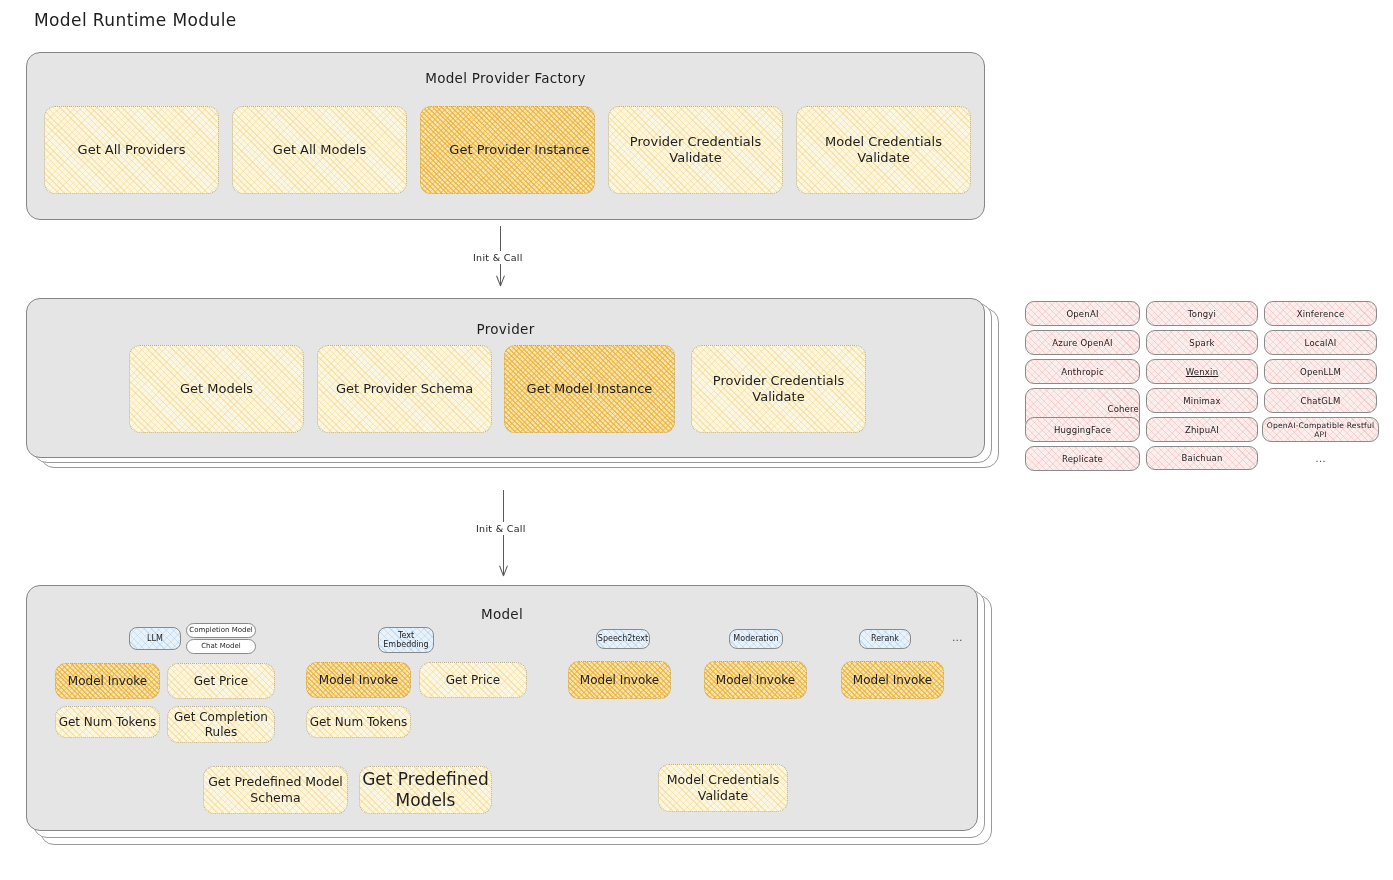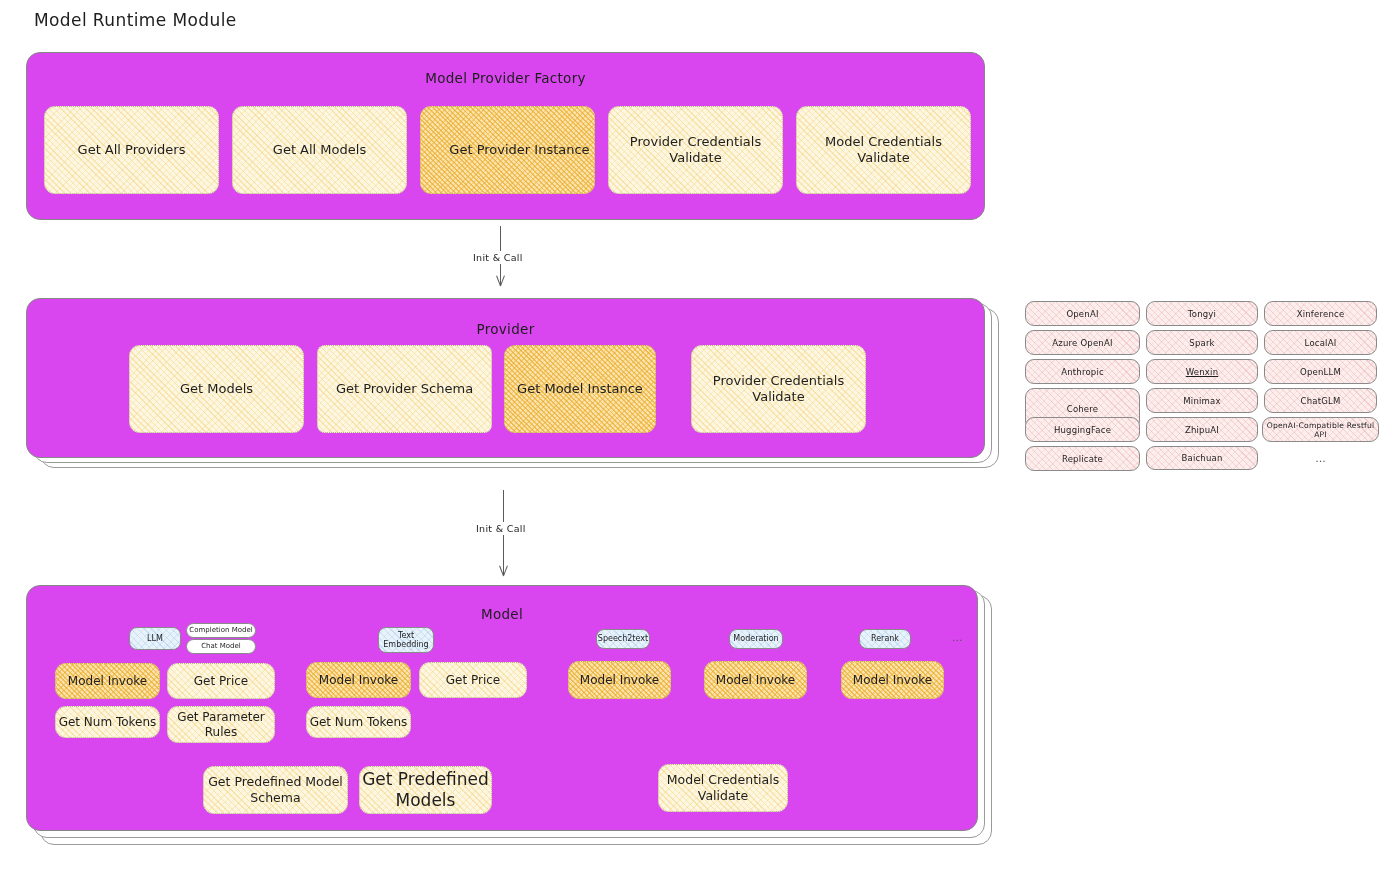--- a/index.html
+++ b/index.html
@@ -14,21 +14,21 @@
 
   
   .page-title {
     position: absolute; left: 34px; top: 10px;
     font-size: 17px; color: #1e1e1e; letter-spacing: .4px;
   }
 
   
   .group {
     position: absolute;
-    background: #d946ef;
+    background: #e5e5e5;
     border: 1.3px solid #868686;
     border-radius: 14px;
   }
   .group-title {
     position: absolute; left: 0; right: 0;
     text-align: center;
     font-size: 13.5px; color: #1e1e1e;
     letter-spacing: .3px;
   }
   .stack-layer {
@@ -151,40 +151,40 @@
 
   <div class="stack-layer" style="left:40px; top:308px; width:959px; height:160px;"></div>
   <div class="stack-layer" style="left:33px; top:303px; width:959px; height:160px;"></div>
   <div class="group" style="left:26px; top:298px; width:959px; height:160px;">
     <div class="group-title" style="top:22px;">Provider</div>
   </div>
 
   <div class="hbox" style="left:129px; top:345px; width:175px; height:88px; font-size:13px;">
     <span>Get Models</span>
   </div>
-  <div class="hbox" style="left:317px; top:345px; width:175px; height:88px; font-size:13px;border-radius:8px;">
+  <div class="hbox" style="left:317px; top:345px; width:175px; height:88px; font-size:13px;">
     <span>Get Provider Schema</span>
   </div>
-  <div class="hbox strong" style="left:504px; top:345px; width:152px; height:88px; font-size:13px;">
+  <div class="hbox strong" style="left:504px; top:345px; width:171px; height:88px; font-size:13px;">
     <span>Get Model Instance</span>
   </div>
   <div class="hbox" style="left:691px; top:345px; width:175px; height:88px; font-size:13px;">
     <span>Provider Credentials Validate</span>
   </div>
 
   <div class="pchip" style="left:1025px; top:301px; width:115px; height:25px;">
     <span>OpenAI</span>
   </div>
   <div class="pchip" style="left:1025px; top:330px; width:115px; height:25px;">
     <span>Azure OpenAI</span>
   </div>
   <div class="pchip" style="left:1025px; top:359px; width:115px; height:25px;">
     <span>Anthropic</span>
   </div>
-  <div class="pchip" style="left:1025px; top:388px; width:115px; height:42px;">
+  <div class="pchip" style="left:1025px; top:388px; width:115px; height:42px;justify-content:flex-end;">
     <span>Cohere</span>
   </div>
   <div class="pchip" style="left:1025px; top:417px; width:115px; height:25px;">
     <span>HuggingFace</span>
   </div>
   <div class="pchip" style="left:1025px; top:446px; width:115px; height:25px;">
     <span>Replicate</span>
   </div>
 
   <div class="pchip" style="left:1146px; top:301px; width:112px; height:25px;">
@@ -248,21 +248,21 @@
   <div class="hbox strong" style="left:55px; top:663px; width:105px; height:36px; font-size:12px;">
     <span>Model Invoke</span>
   </div>
   <div class="hbox" style="left:167px; top:663px; width:108px; height:36px; font-size:12px;">
     <span>Get Price</span>
   </div>
   <div class="hbox" style="left:55px; top:706px; width:105px; height:32px; font-size:12px;">
     <span>Get Num Tokens</span>
   </div>
   <div class="hbox" style="left:167px; top:706px; width:108px; height:37px; font-size:12px;">
-    <span>Get Parameter Rules</span>
+    <span>Get Completion Rules</span>
   </div>
 
   <div class="tag blue" style="left:378px; top:627px; width:56px; height:26px;">
     <span>Text Embedding</span>
   </div>
   <div class="hbox strong" style="left:306px; top:662px; width:105px; height:36px; font-size:12px;">
     <span>Model Invoke</span>
   </div>
   <div class="hbox" style="left:419px; top:662px; width:108px; height:36px; font-size:12px;">
     <span>Get Price</span>

